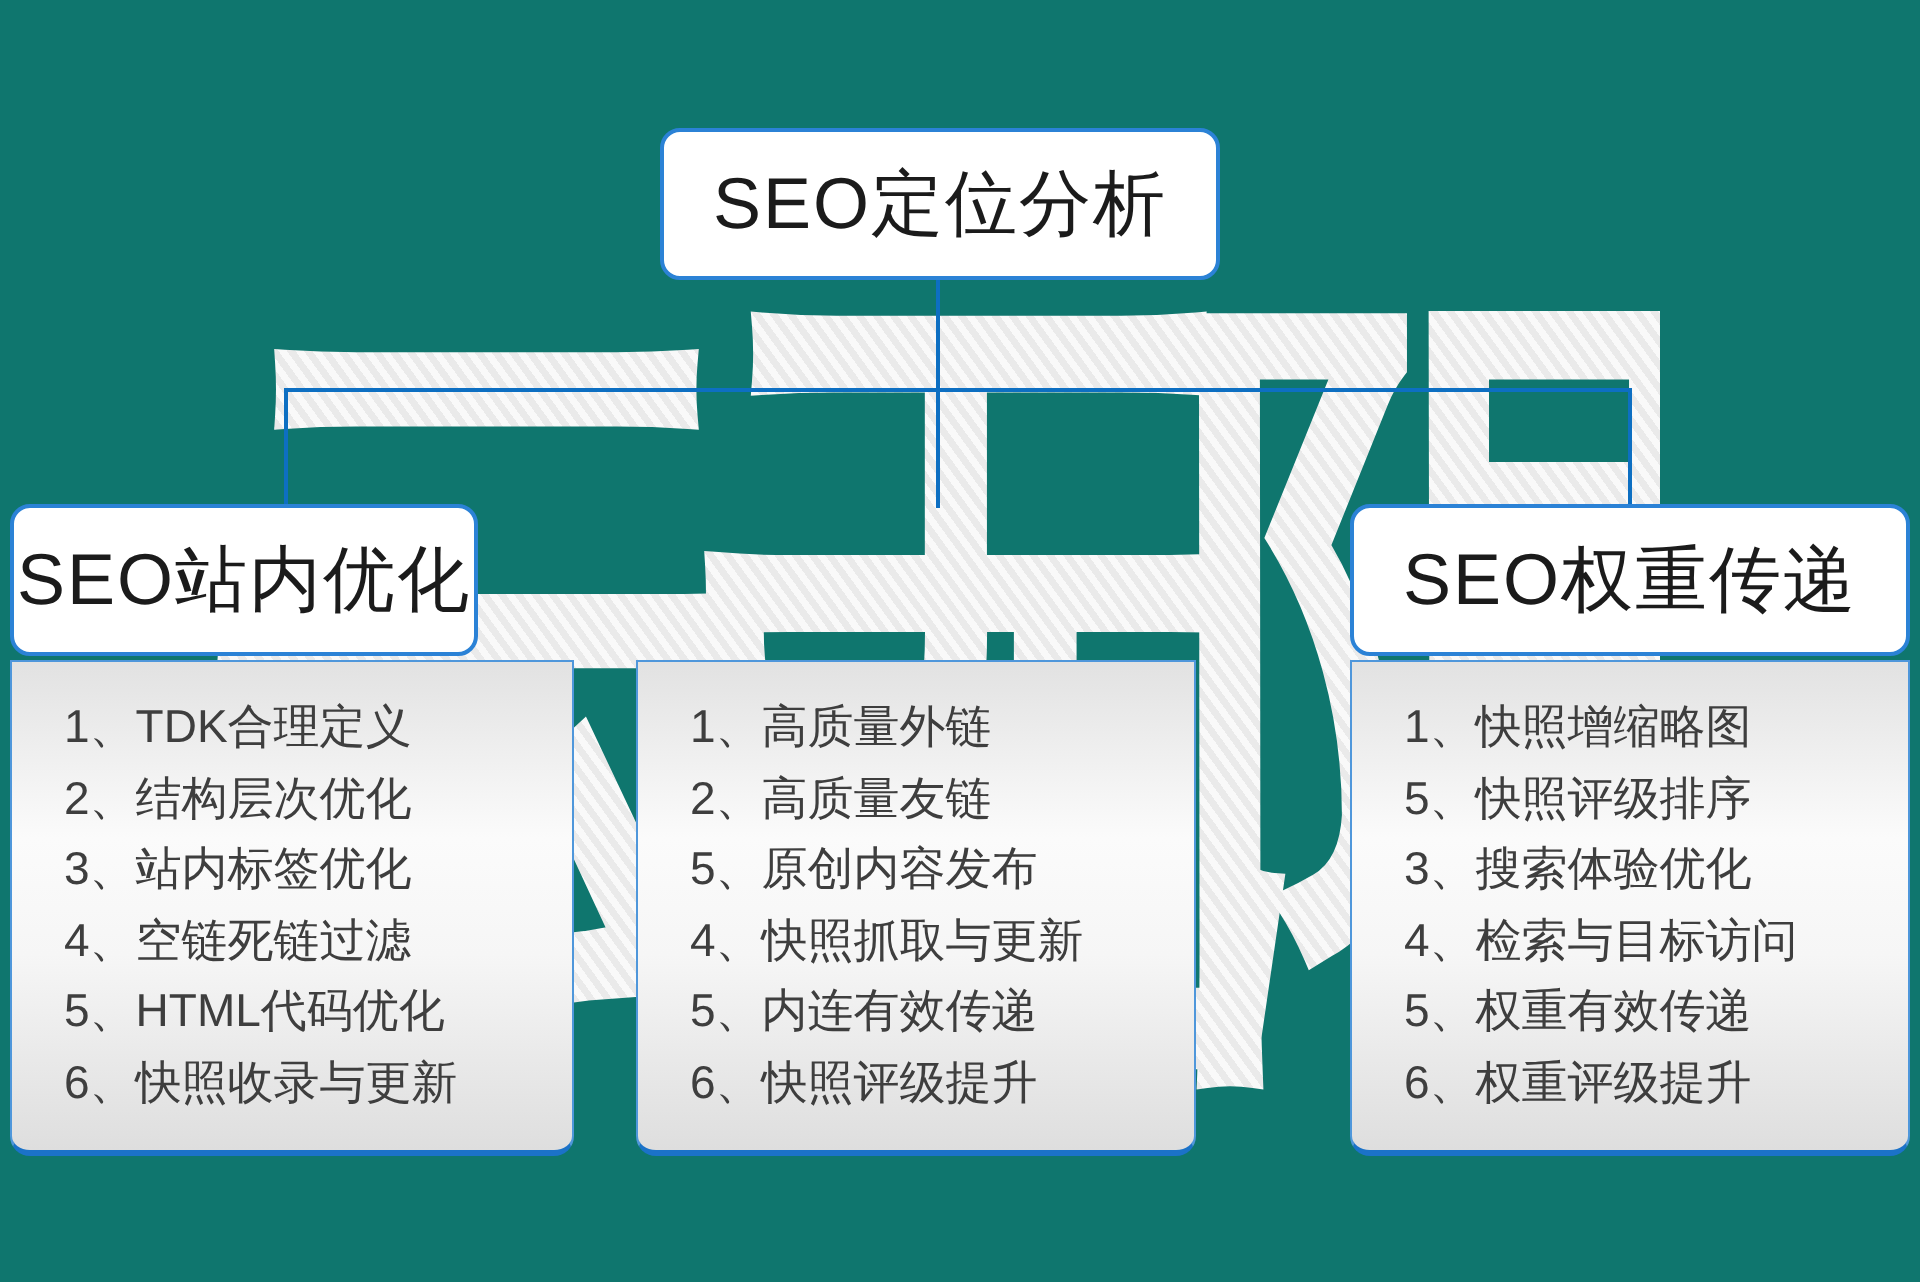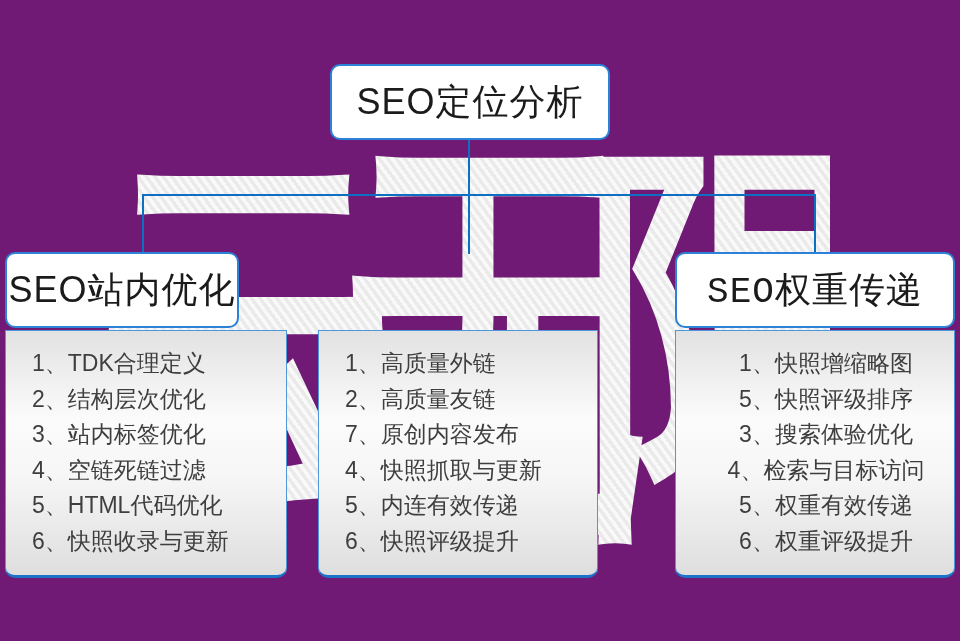--- a/index.html
+++ b/index.html
@@ -1,19 +1,19 @@
 <!DOCTYPE html>
 <html><head>
 <meta charset="utf-8">
 <style>
   html,body{margin:0;padding:0;background:#ffffff;}
   body{font-family:"Liberation Sans","DejaVu Sans",sans-serif;}
   .stage{
     position:relative;width:960px;height:641px;margin:0 auto;
-    background:#701a75;overflow:hidden;
+    background:#0f766e;overflow:hidden;
   }
   
   .watermark{
     position:absolute;left:98px;top:132px;z-index:0;
     font-size:300px;line-height:300px;font-weight:bold;
     letter-spacing:-56px;white-space:nowrap;
     transform:scaleY(1.38);transform-origin:0 0;
     background:repeating-linear-gradient(45deg,#eaeaea 0 3px,#f9f9f9 3px 6px);
     -webkit-background-clip:text;background-clip:text;
     color:transparent;-webkit-text-fill-color:transparent;
@@ -35,33 +35,33 @@
     display:flex;align-items:center;justify-content:center;
   }
   .node .node-label{
     font-size:36px;color:#1b1b1b;font-weight:400;letter-spacing:1px;
     white-space:nowrap;
   }
   .root-box{left:330px;top:64px;width:280px;height:76px;}
   .head-box{top:252px;height:76px;}
   .head-1{left:5px;width:234px;}
   .head-2{left:330px;width:280px;}
-  .head-3{left:675px;width:280px;font-family:Liberation Mono, monospace;}
+  .head-3{left:675px;width:280px;}
   
   .panel{
     position:absolute;z-index:2;box-sizing:border-box;
     top:330px;height:248px;
     border:1px solid #4f97db;border-bottom:3px solid #1b72c8;
     border-radius:0 0 10px 10px;
     background:linear-gradient(180deg,#e2e2e2 0%,#fbfbfb 36%,#f6f6f6 60%,#dedede 100%);
     padding:15px 4px 0 26px;
   }
   .panel-1{left:5px;width:282px;}
   .panel-2{left:318px;width:280px;}
-  .panel-3{left:675px;width:280px;text-align:center;}
+  .panel-3{left:675px;width:280px;}
   .list-item{
     font-size:23px;line-height:35.5px;color:#3e3e3e;
     white-space:nowrap;font-weight:400;
   }
 </style>
 </head>
 <body>
 
 <div class="stage">
 
@@ -85,21 +85,21 @@
     <div class="list-item">2、结构层次优化</div>
     <div class="list-item">3、站内标签优化</div>
     <div class="list-item">4、空链死链过滤</div>
     <div class="list-item">5、HTML代码优化</div>
     <div class="list-item">6、快照收录与更新</div>
   </div>
 
   <div class="panel panel-2">
     <div class="list-item">1、高质量外链</div>
     <div class="list-item">2、高质量友链</div>
-    <div class="list-item">7、原创内容发布</div>
+    <div class="list-item">5、原创内容发布</div>
     <div class="list-item">4、快照抓取与更新</div>
     <div class="list-item">5、内连有效传递</div>
     <div class="list-item">6、快照评级提升</div>
   </div>
 
   <div class="node head-box head-3">
     <span class="node-label">SEO权重传递</span>
   </div>
   <div class="panel panel-3">
     <div class="list-item">1、快照增缩略图</div>

